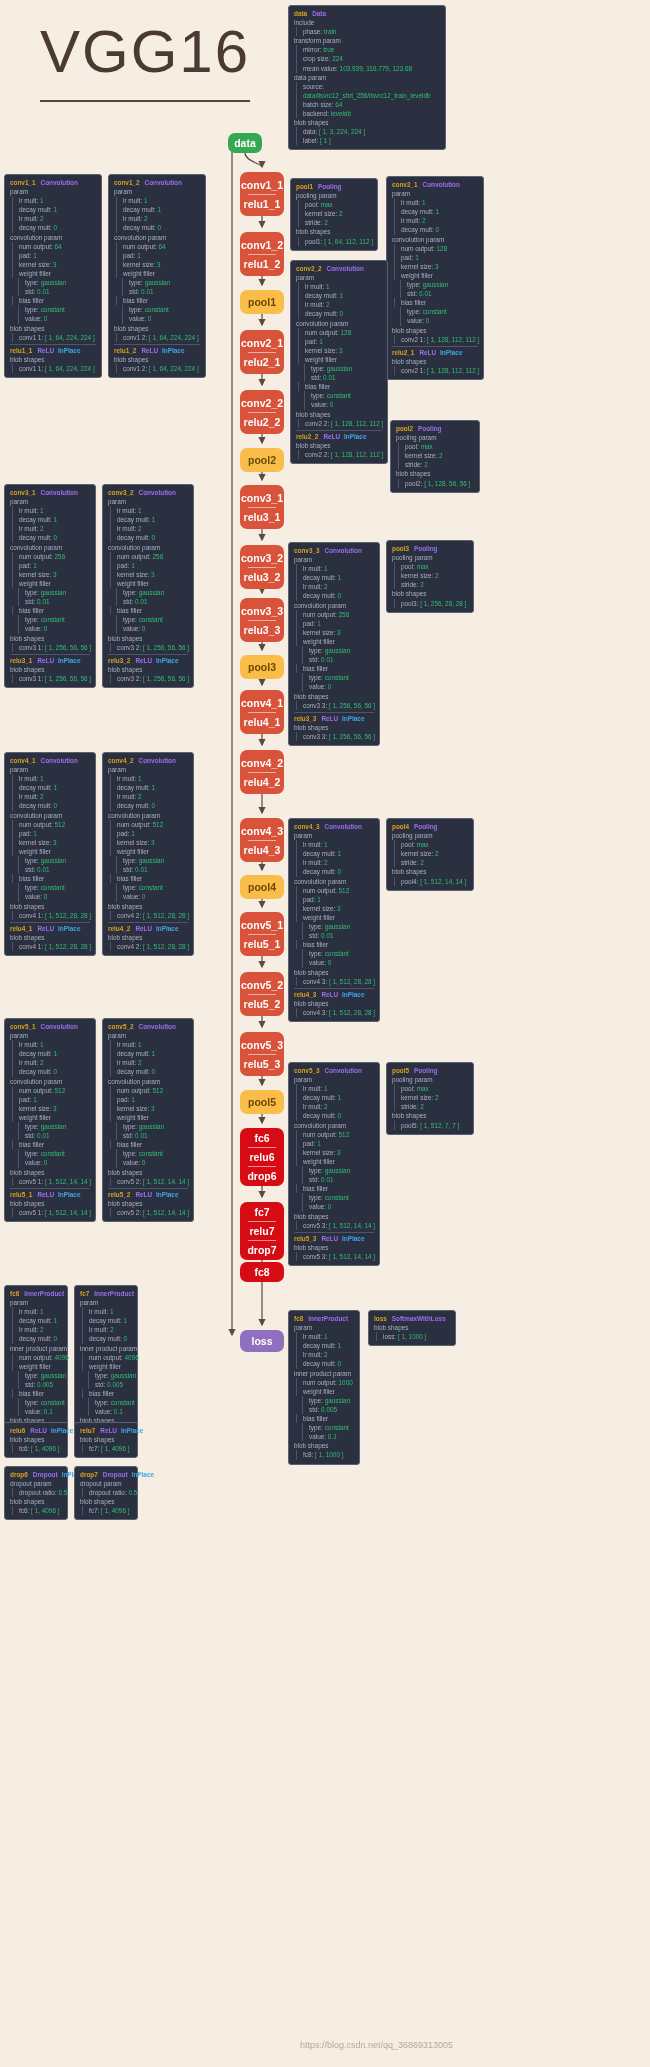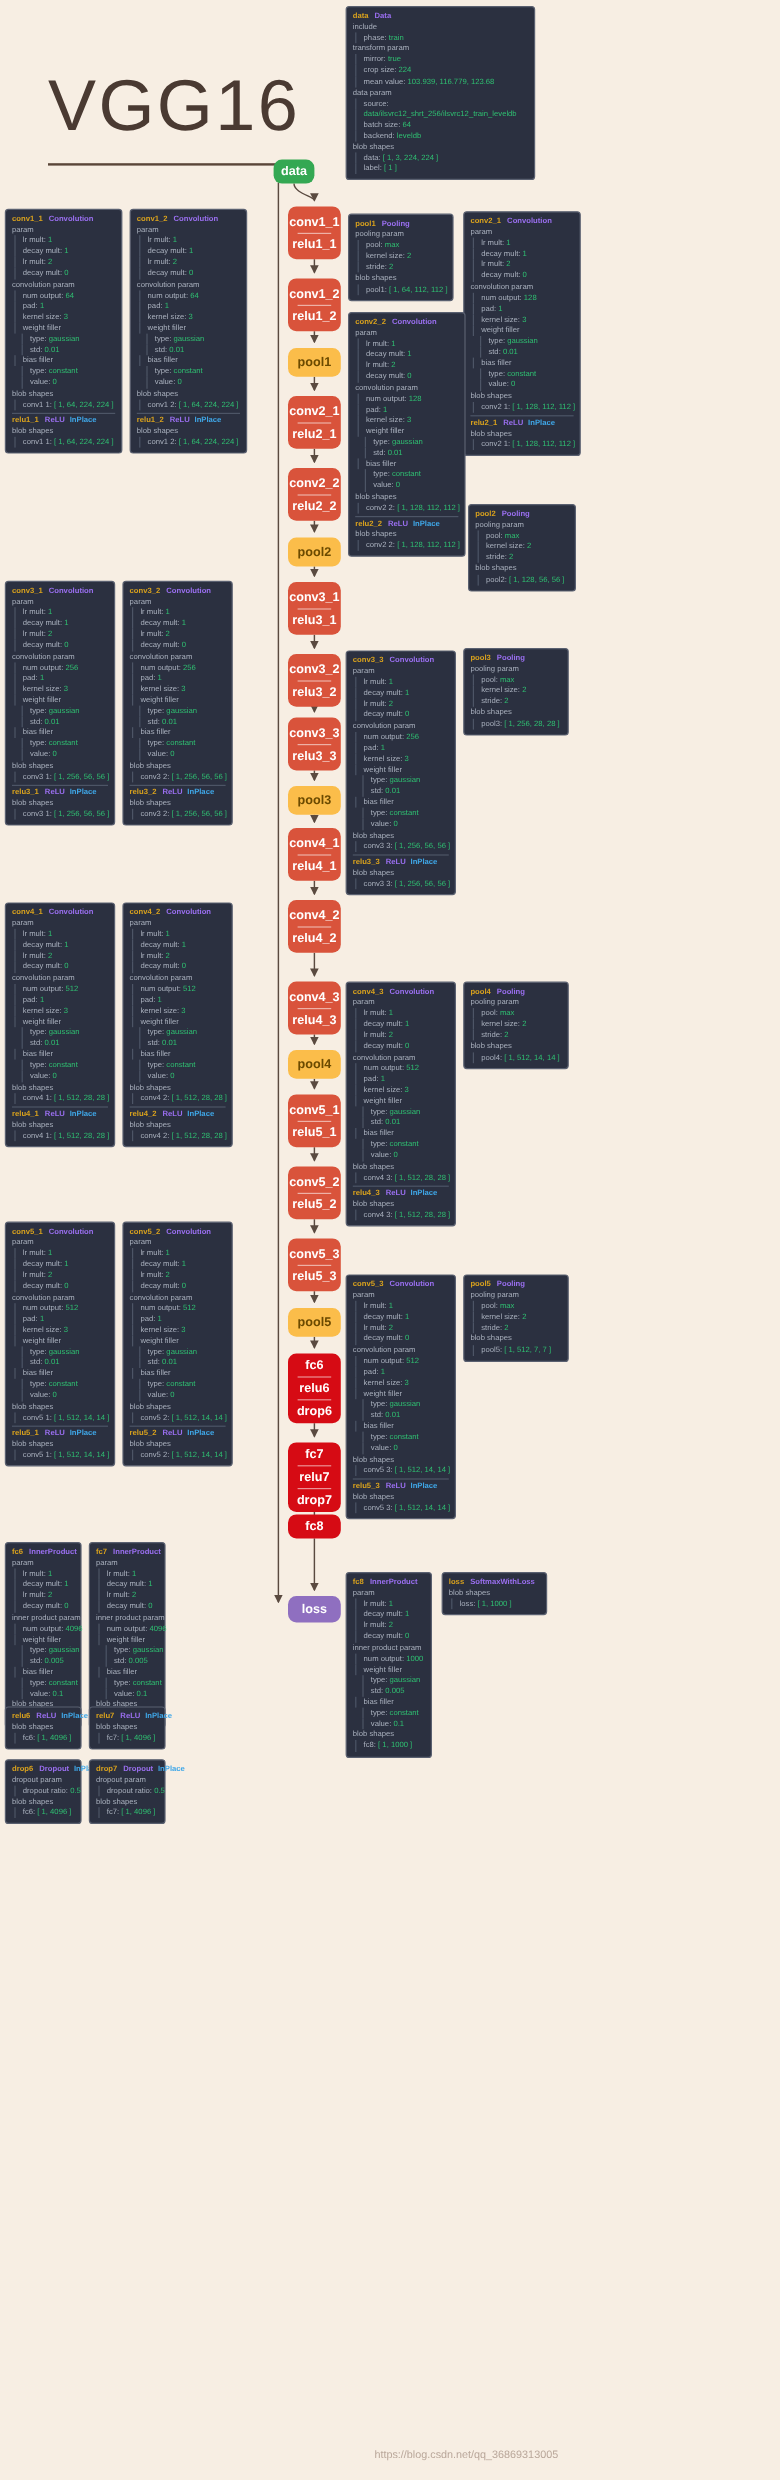--- a/index.html
+++ b/index.html
@@ -2,21 +2,21 @@
 <html><head>
 <meta charset="utf-8">
 <style>
   html,body{margin:0;padding:0;}
   body{
     width:650px;height:2067px;position:relative;overflow:hidden;
     background:#f7eee3;
     font-family:"Liberation Sans","DejaVu Sans",sans-serif;
   }
   
-  #title-block{position:absolute;left:40px;top:22px;width:250px;margin-top:36px;}
+  #title-block{position:absolute;left:40px;top:22px;width:250px;}
   #vgg-title{font-size:60px;color:#4a3a32;letter-spacing:2px;line-height:1;font-weight:400;}
   #title-rule{margin-top:18px;width:210px;height:2px;background:#5a4639;}
 
   
   .card{
     position:absolute;
     background:#2b3040;
     border:1px solid #5a6070;
     border-radius:3px;
     padding:3px 5px 4px 5px;
@@ -48,21 +48,21 @@
   .n-data{background:#34a853;}
   .n-conv{background:#d9533b;}
   .n-pool{background:#fbbd4a;color:#6b4a00;}
   .n-fc{background:#d60b14;}
   .n-loss{background:#8f6fc0;}
 
   
   #edges{position:absolute;left:0;top:0;width:650px;height:2067px;pointer-events:none;}
 
   
-  #watermark{position:absolute;left:312px;top:2040px;font-size:9px;color:#b9a79a;}
+  #watermark{position:absolute;left:300px;top:2040px;font-size:9px;color:#b9a79a;}
 </style>
 </head>
 <body>
 
 <div id="title-block">
   <div id="vgg-title">VGG16</div>
   <div id="title-rule"></div>
 </div>
 
 <svg id="edges">

